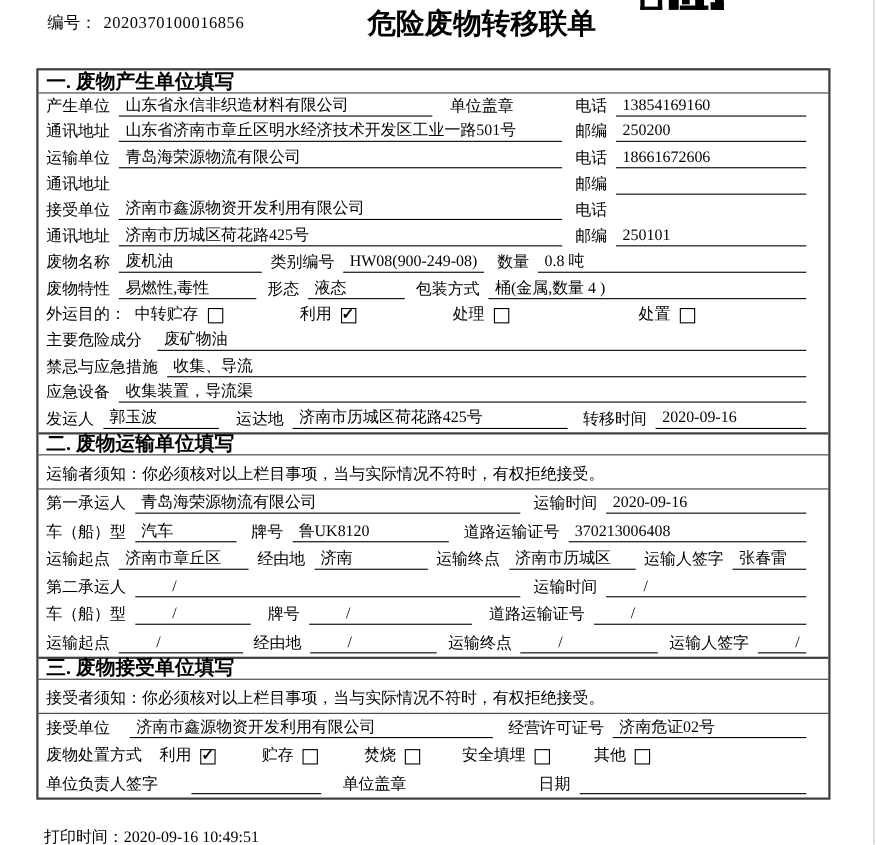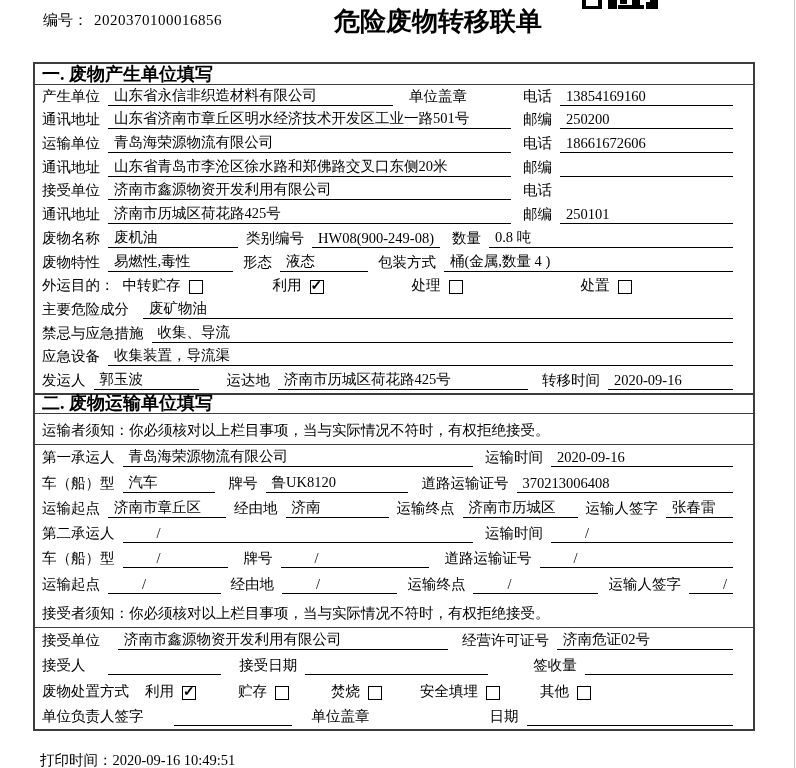--- a/index.html
+++ b/index.html
@@ -92,21 +92,20 @@
         </div>
         <div class="rcol">
           <span class="lbl">电话</span>
           <span class="u fill">18661672606</span>
         </div>
       </div>
 
       <div class="row">
         <div class="lcol">
           <span class="lbl">通讯地址</span>
-          <span class="u fillL">山东省青岛市李沧区徐水路和郑佛路交叉口东侧20米</span>
         </div>
         <div class="rcol">
           <span class="lbl">邮编</span>
           <span class="u fill"></span>
         </div>
       </div>
 
       <div class="row">
         <div class="lcol">
           <span class="lbl">接受单位</span>
@@ -177,21 +176,21 @@
       </div>
 
       <div class="row">
         <span class="lbl">应急设备</span>
         <span class="u fill">收集装置，导流渠</span>
       </div>
 
       <div class="row">
         <span class="lbl">发运人</span>
         <span class="u" style="width:105px;">郭玉波</span>
-        <span class="lbl" style="margin-left:28px;">运达地</span>
+        <span class="lbl" style="margin-left:16px;">运达地</span>
         <span class="u" style="width:250px;">济南市历城区荷花路425号</span>
         <span class="lbl" style="margin-left:14px;">转移时间</span>
         <span class="u fill">2020-09-16</span>
       </div>
     </div>
 
     <div class="sec2">
       <div class="sec-head">二. 废物运输单位填写</div>
       <div class="notice">运输者须知：你必须核对以上栏目事项，当与实际情况不符时，有权拒绝接受。</div>
 
@@ -244,37 +243,30 @@
         <span class="lbl" style="margin-left:10px;">经由地</span>
         <span class="u sl" style="width:118px;">/</span>
         <span class="lbl" style="margin-left:10px;">运输终点</span>
         <span class="u sl" style="width:128px;">/</span>
         <span class="lbl" style="margin-left:10px;">运输人签字</span>
         <span class="u fill sl">/</span>
       </div>
     </div>
 
     <div class="sec3">
+      <div class="sec-head">三. 废物接受单位填写</div>
       <div class="notice">接受者须知：你必须核对以上栏目事项，当与实际情况不符时，有权拒绝接受。</div>
 
       <div class="row">
         <span class="lbl" style="margin-right:18px;">接受单位</span>
         <span class="u" style="width:330px;">济南市鑫源物资开发利用有限公司</span>
         <span class="lbl" style="margin-left:14px;">经营许可证号</span>
         <span class="u fill">济南危证02号</span>
       </div>
 
-      <div class="row">
-        <span class="lbl">接受人</span>
-        <span class="u" style="width:115px;margin-left:14px;"></span>
-        <span class="lbl" style="margin-left:18px;">接受日期</span>
-        <span class="u" style="width:185px;"></span>
-        <span class="lbl" style="margin-left:45px;">签收量</span>
-        <span class="u" style="width:150px;"></span>
-      </div>
 
       <div class="row">
         <span class="lbl">废物处置方式</span>
         <span class="opt" style="margin-left:8px;">
           <span>利用</span>
           <span class="cb checked"></span>
         </span>
         <span class="opt" style="margin-left:42px;">
           <span>贮存</span>
           <span class="cb"></span>

